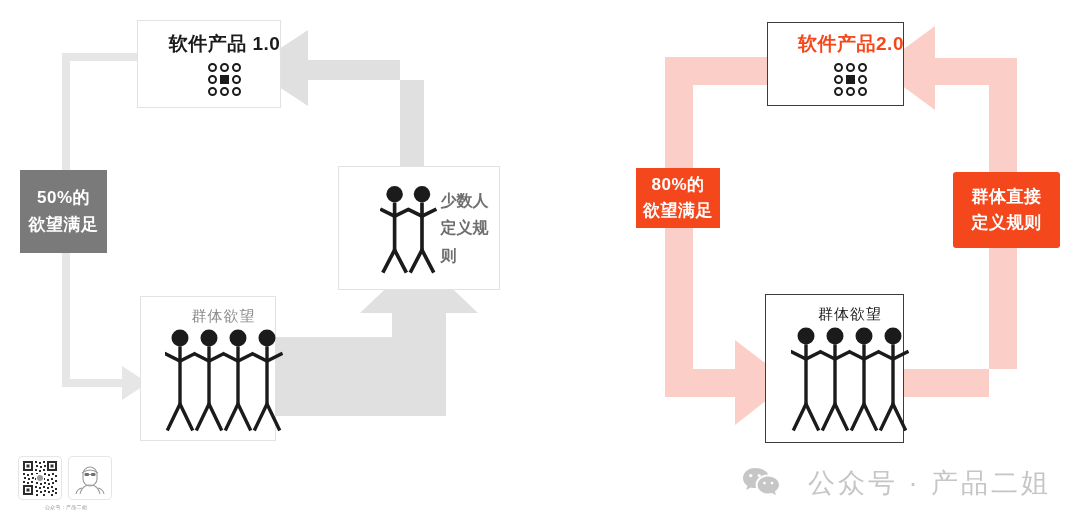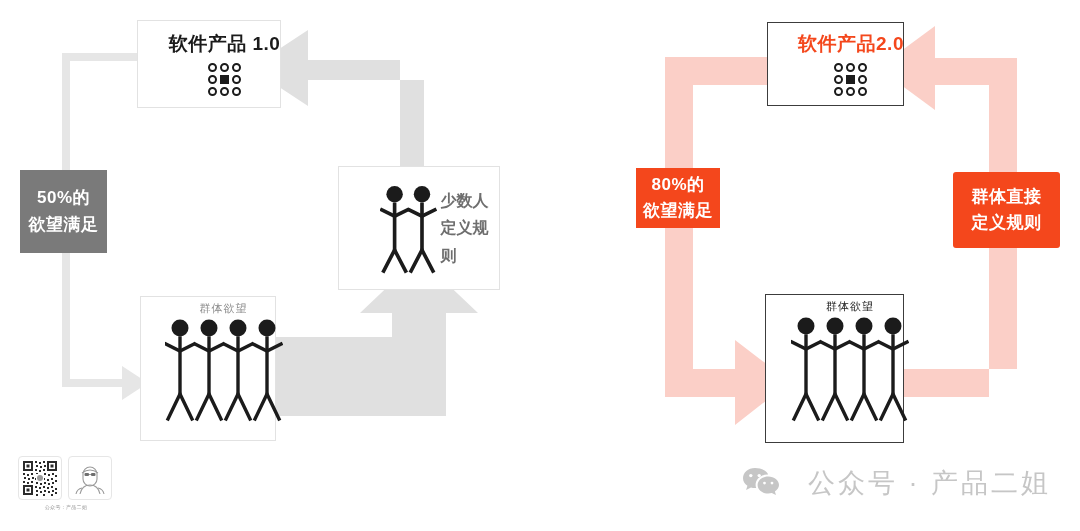--- a/index.html
+++ b/index.html
@@ -43,21 +43,21 @@
     border:2px solid #1b1b1b;box-sizing:border-box;
   }
   .dotgrid i.center{
     border-radius:0;background:#1b1b1b;border:none;
     width:9px;height:9px;
   }
 
   
   #box-crowd-left{left:140px;top:296px;width:136px;height:145px;}
   #box-crowd-right{left:765px;top:294px;width:139px;height:149px;}
-  .crowd-title{font-size:11px;color:#8a8a8a;margin-top:4px;letter-spacing:1px;}
+  .crowd-title{font-size:15px;color:#8a8a8a;margin-top:10px;letter-spacing:1px;}
   #box-crowd-right .crowd-title{color:#1b1b1b;}
   .crowd-figs{margin-top:2px;}
 
   
   #box-minority{left:338px;top:166px;width:162px;height:124px;
     flex-direction:row;align-items:center;justify-content:flex-start;}
   #box-minority .two-figs{margin-left:10px;margin-top:2px;}
   #box-minority .min-text{
     margin-left:4px;font-size:16px;font-weight:bold;color:#6e6e6e;
     line-height:1.7;text-align:left;

